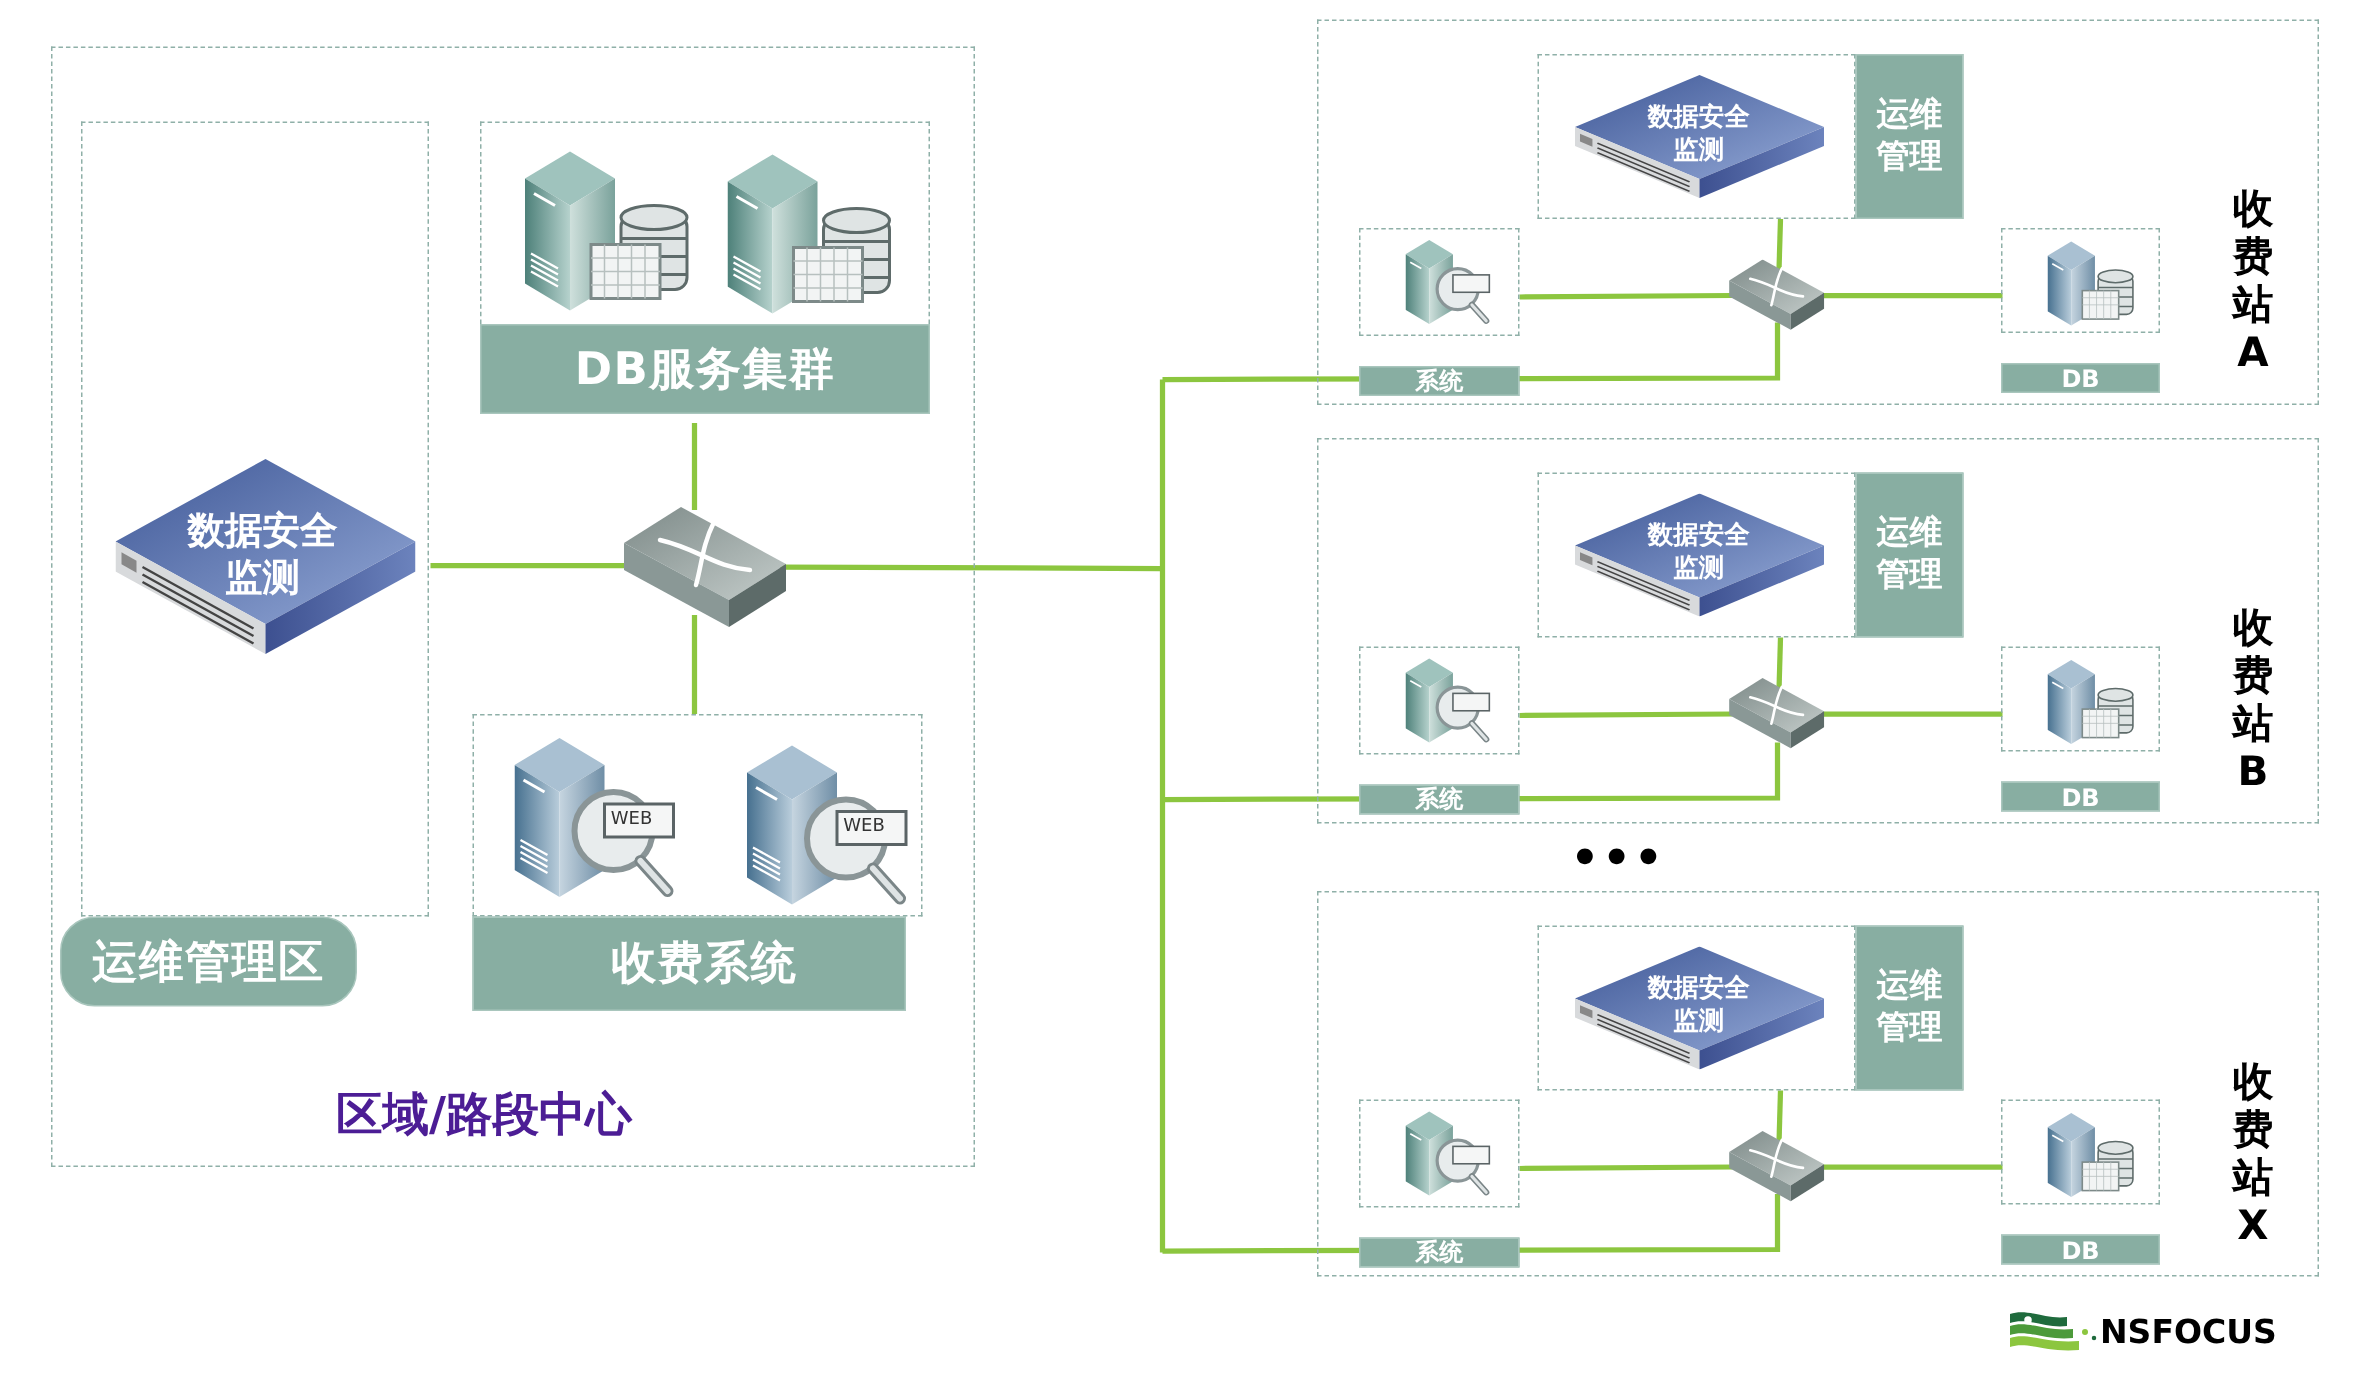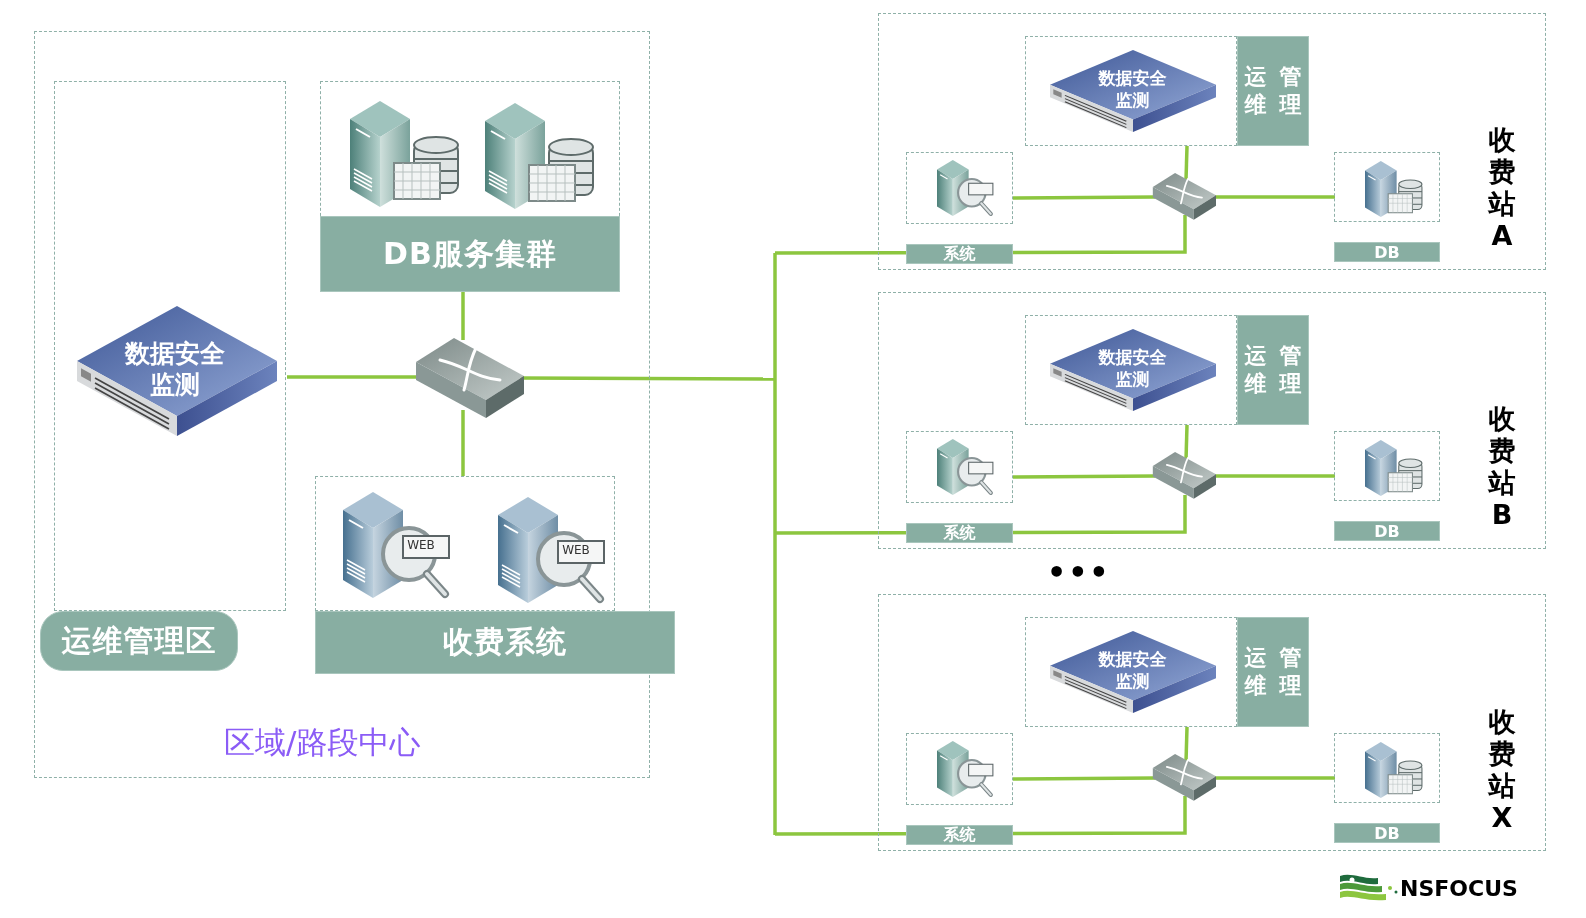--- a/index.html
+++ b/index.html
@@ -5,24 +5,24 @@
   html, body { margin:0; padding:0; background:#ffffff; }
   body { width:1586px; height:918px; position:relative; overflow:hidden;
          font-family:"DejaVu Sans", "Liberation Sans", sans-serif; }
   .dash { position:absolute; border:1.5px dashed #8fb0a8; box-sizing:border-box; }
   .label-bar { position:absolute; background:#88aea2; color:#ffffff; font-weight:bold;
                display:flex; align-items:center; justify-content:center; box-sizing:border-box;
                border:1px solid #a9c6bd; }
   .big-label { font-size:30px; letter-spacing:1px; }
   .small-label { font-size:16px;margin-top:20px; }
   .ops-label { font-size:22px; line-height:28px; writing-mode:horizontal-tb; text-align:center;
-               flex-direction:row; }
+               flex-direction:column; }
   .station-title { position:absolute; font-weight:bold; color:#000; font-size:27px;
                    line-height:32px; text-align:center; width:36px; }
-  .center-title { position:absolute; font-weight:normal; color:#8b5cf6; font-size:31px; }
+  .center-title { position:absolute; font-weight:bold; color:#4c1d95; font-size:31px; }
   svg.wires { position:absolute; left:0; top:0; }
   .icon { position:absolute; }
   .dots { position:absolute; font-size:30px; font-weight:bold; letter-spacing:2px; color:#000; line-height:10px; }
   .logo { position:absolute; display:flex; align-items:center; }
   .logo-text { font-weight:900; font-size:22px; color:#000000; font-family:"DejaVu Sans", sans-serif; letter-spacing:0px; }
   .appl-text { position:absolute; color:#fff; font-weight:bold; text-align:center; }
 </style>
 </head>
 <body>
 
@@ -199,36 +199,36 @@
   <div>监测</div>
 </div>
 
 <div class="dash" style="left:320px;top:81px;width:300px;height:140px;"></div>
 <svg class="icon" style="left:350px;top:99px;" width="110" height="110" viewBox="0 0 110 110">
     <use href="#dbserver"></use>
   </svg>
 <svg class="icon" style="left:485px;top:101px;" width="110" height="110" viewBox="0 0 110 110">
     <use href="#dbserver"></use>
   </svg>
-<div class="label-bar big-label" style="left:320px;top:216px;width:300px;height:76px;">DB服务集群</div>
+<div class="label-bar big-label" style="left:320px;top:216px;width:300px;height:60px;">DB服务集群</div>
 
 <svg class="icon" style="left:416px;top:338px;" width="110" height="82" viewBox="0 0 110 82">
     <use href="#switch"></use>
   </svg>
 
 <div class="dash" style="left:315px;top:476px;width:300px;height:135px;"></div>
 <svg class="icon" style="left:343px;top:490px;" width="110" height="110" viewBox="0 0 110 110">
     <use href="#webserver"></use>
   </svg>
 <div class="appl-text" style="left:401px;top:538px;width:40px;font-size:12px;color:#333;font-weight:normal;">WEB</div>
 <svg class="icon" style="left:498px;top:495px;" width="110" height="110" viewBox="0 0 110 110">
     <use href="#webserver"></use>
   </svg>
 <div class="appl-text" style="left:556px;top:543px;width:40px;font-size:12px;color:#333;font-weight:normal;">WEB</div>
-<div class="label-bar big-label" style="left:315px;top:611px;width:360px;height:63px;padding-left:20px;">收费系统</div>
+<div class="label-bar big-label" style="left:315px;top:611px;width:289px;height:63px;padding-left:20px;">收费系统</div>
 
 <div class="center-title" style="left:224px;top:722px;">区域/路段中心</div>
 
 <div class="dash" style="left:878px;top:13px;width:668px;height:257px;"></div>
 <div class="dash" style="left:1025px;top:36px;width:212px;height:110px;"></div>
 <svg class="icon" style="left:1050px;top:50px;" width="166" height="82" viewBox="0 0 200 130" preserveAspectRatio="none">
     <use href="#appliance"></use>
   </svg>
 <div class="appl-text" style="left:1080px;top:67px;width:105px;font-size:17px;line-height:22px;">
   <div>数据安全</div>

